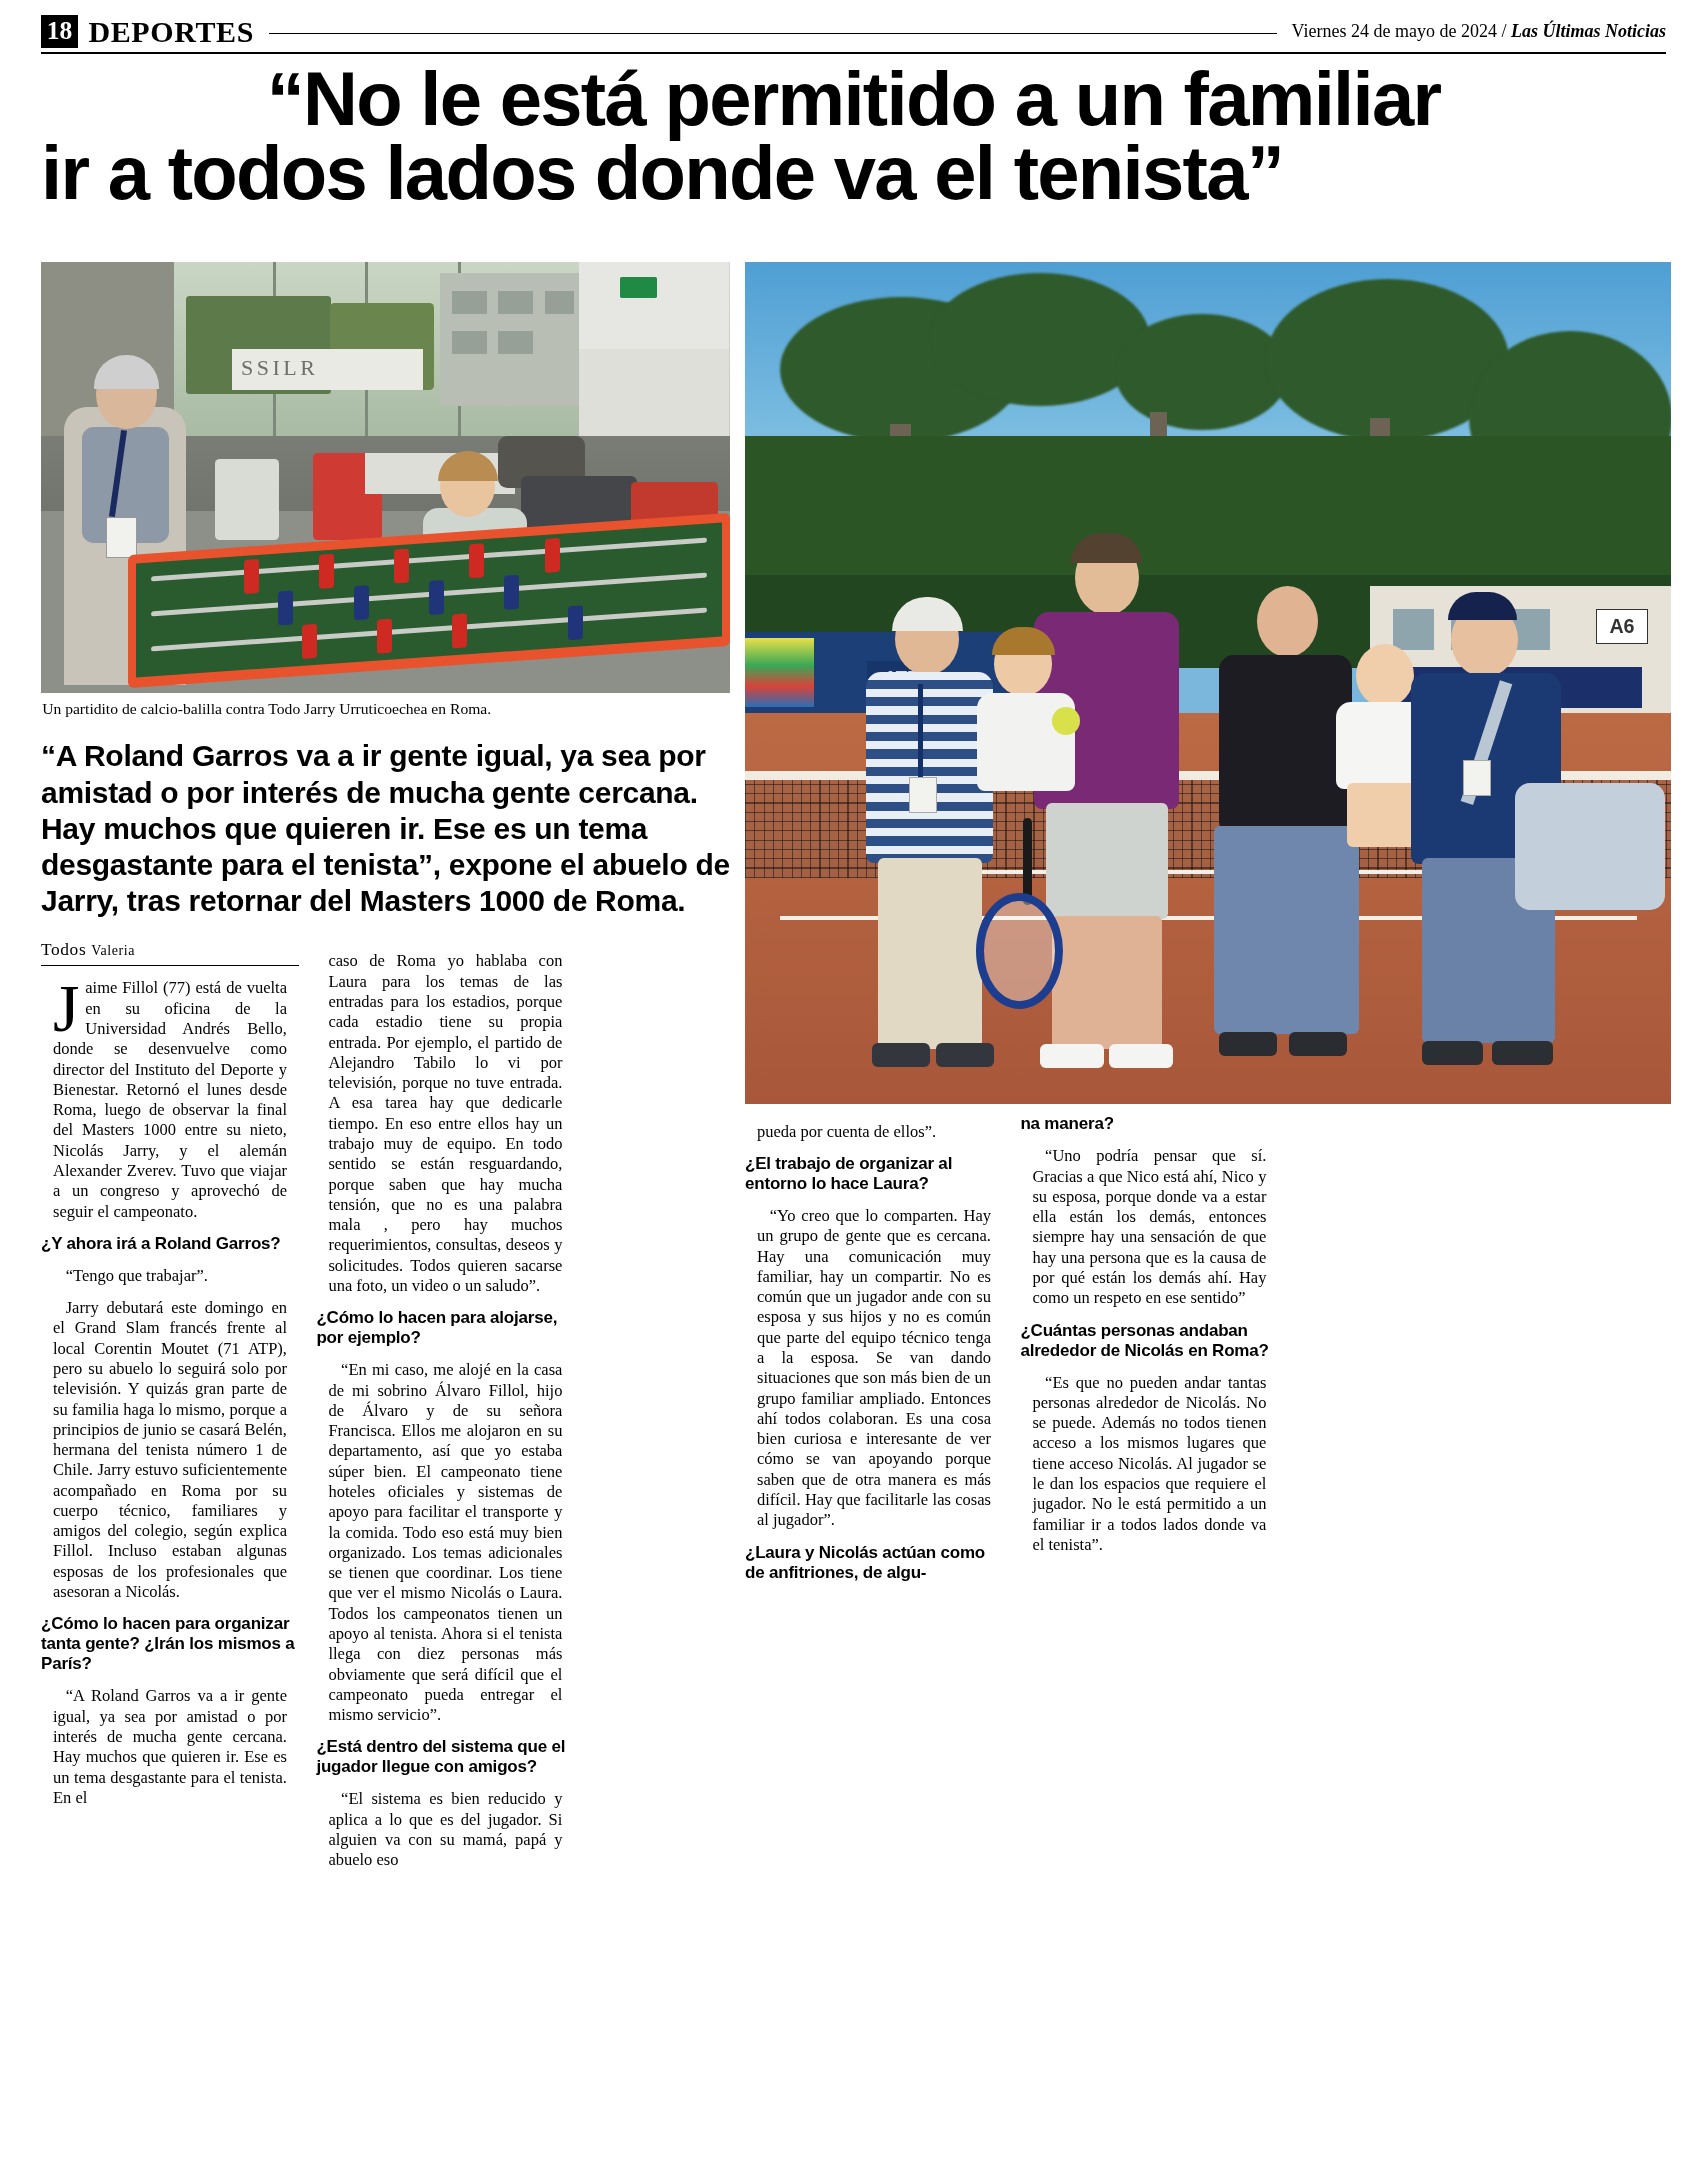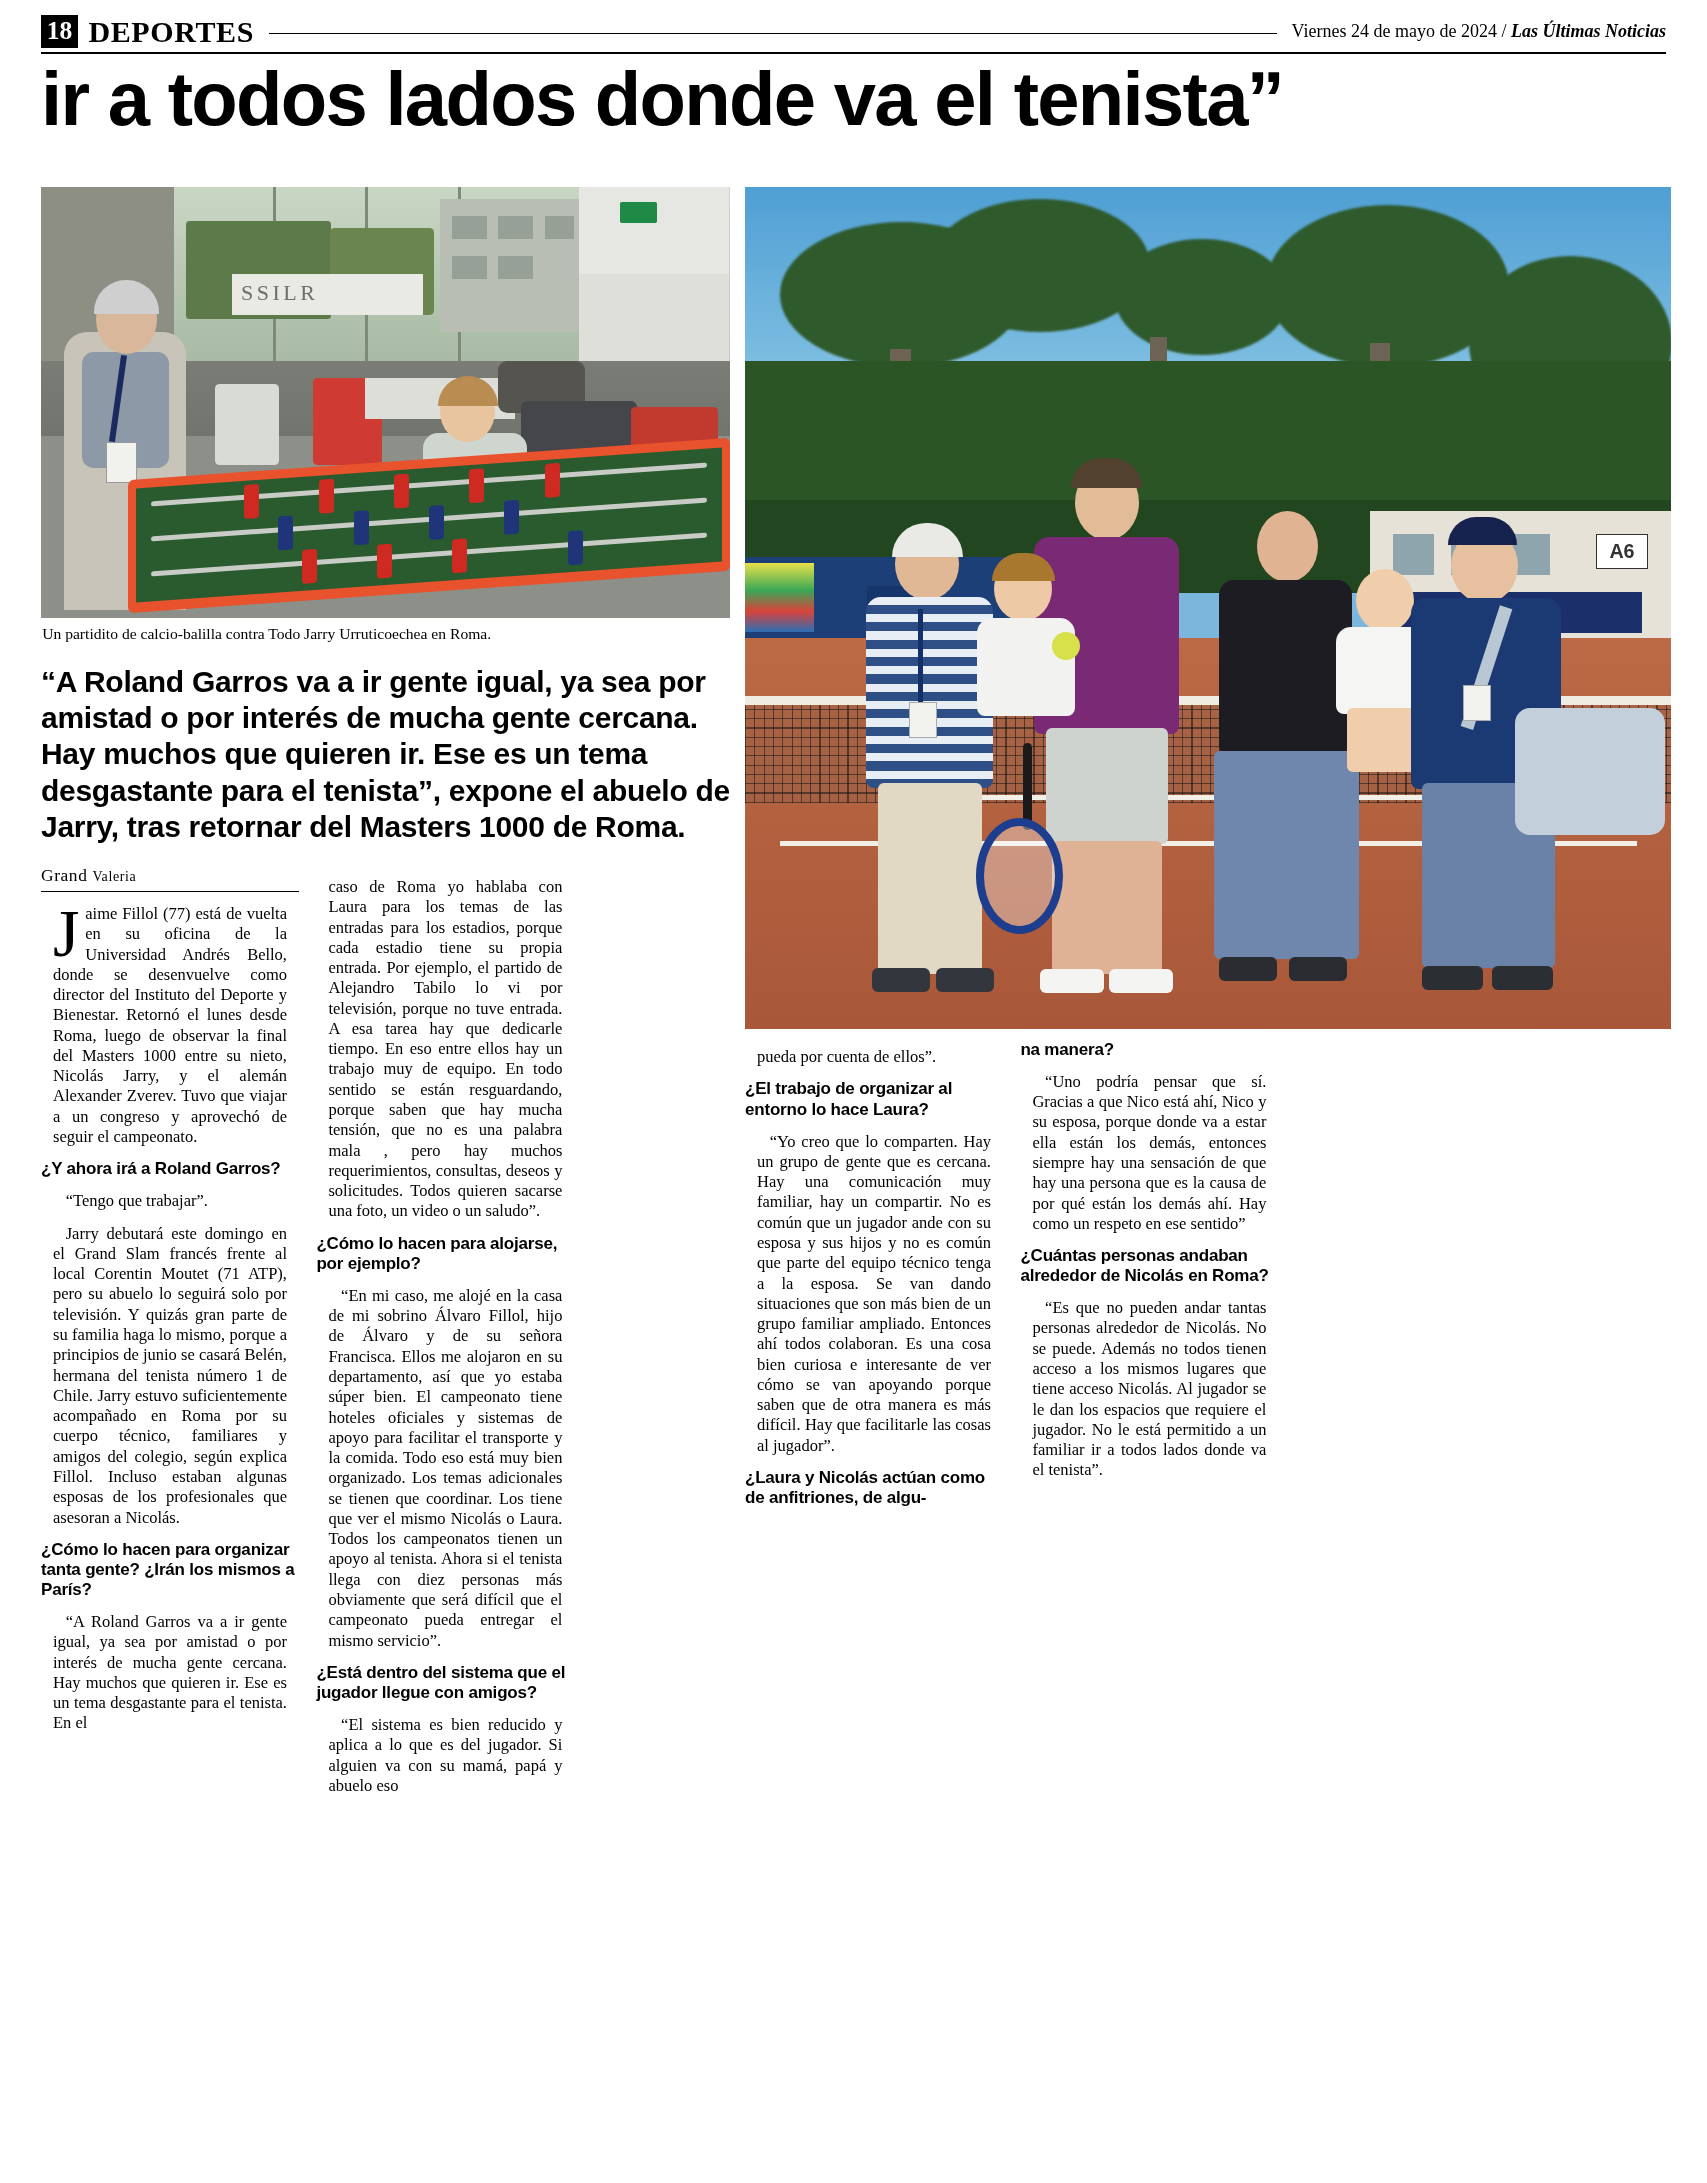--- a/index.html
+++ b/index.html
@@ -261,20 +261,21 @@
     <div class="masthead-rule"></div>
     <div class="masthead-date">
       <span>Viernes 24 de mayo de 2024</span>
       <span>/</span>
       <span class="paper">Las Últimas Noticias</span>
     </div>
   </div>
 
 
   <h1 class="headline">
+    <span class="l1">“No le está permitido a un familiar</span>
     <span class="l2">ir a todos lados donde va el tenista”</span>
   </h1>
 
   <div class="media-row">
 
     <div class="left-col">
 
       <div class="photo photo1">
         <div class="p1-wallL"></div>
         <div class="p1-glass"></div>
@@ -333,21 +334,21 @@
         <div class="credit-vert">CEDIDA</div>
       </div>
 
       <div class="caption">Un partidito de calcio-balilla contra Todo Jarry Urruticoechea en Roma.</div>
 
       <div class="pullquote">“A Roland Garros va a ir gente igual, ya sea por amistad o por interés de mucha gente cercana. Hay muchos que quieren ir. Ese es un tema desgastante para el tenista”, expone el abuelo de Jarry, tras retornar del Masters 1000 de Roma.</div>
 
       <div class="columns-main">
         <div class="col">
           <div class="byline">
-            <span>Grand</span>
+            <span>Todos</span>
             <span class="small">Valeria</span>
           </div>
           <p class="first dropcap">Jaime Fillol (77) está de vuelta en su oficina de la Universidad Andrés Bello, donde se desenvuelve como director del Instituto del Deporte y Bienestar. Retornó el lunes desde Roma, luego de observar la final del Masters 1000 entre su nieto, Nicolás Jarry, y el alemán Alexander Zverev. Tuvo que viajar a un congreso y aprovechó de seguir el campeonato.</p>
           <div class="q">¿Y ahora irá a Roland Garros?</div>
           <p>“Tengo que trabajar”.</p>
           <p>Jarry debutará este domingo en el Grand Slam francés frente al local Corentin Moutet (71 ATP), pero su abuelo lo seguirá solo por televisión. Y quizás gran parte de su familia haga lo mismo, porque a principios de junio se casará Belén, hermana del tenista número 1 de Chile. Jarry estuvo suficientemente acompañado en Roma por su cuerpo técnico, familiares y amigos del colegio, según explica Fillol. Incluso estaban algunas esposas de los profesionales que asesoran a Nicolás.</p>
           <div class="q">¿Cómo lo hacen para organizar tanta gente? ¿Irán los mismos a París?</div>
           <p>“A Roland Garros va a ir gente igual, ya sea por amistad o por interés de mucha gente cercana. Hay muchos que quieren ir. Ese es un tema desgastante para el tenista. En el</p>
         </div>
 

